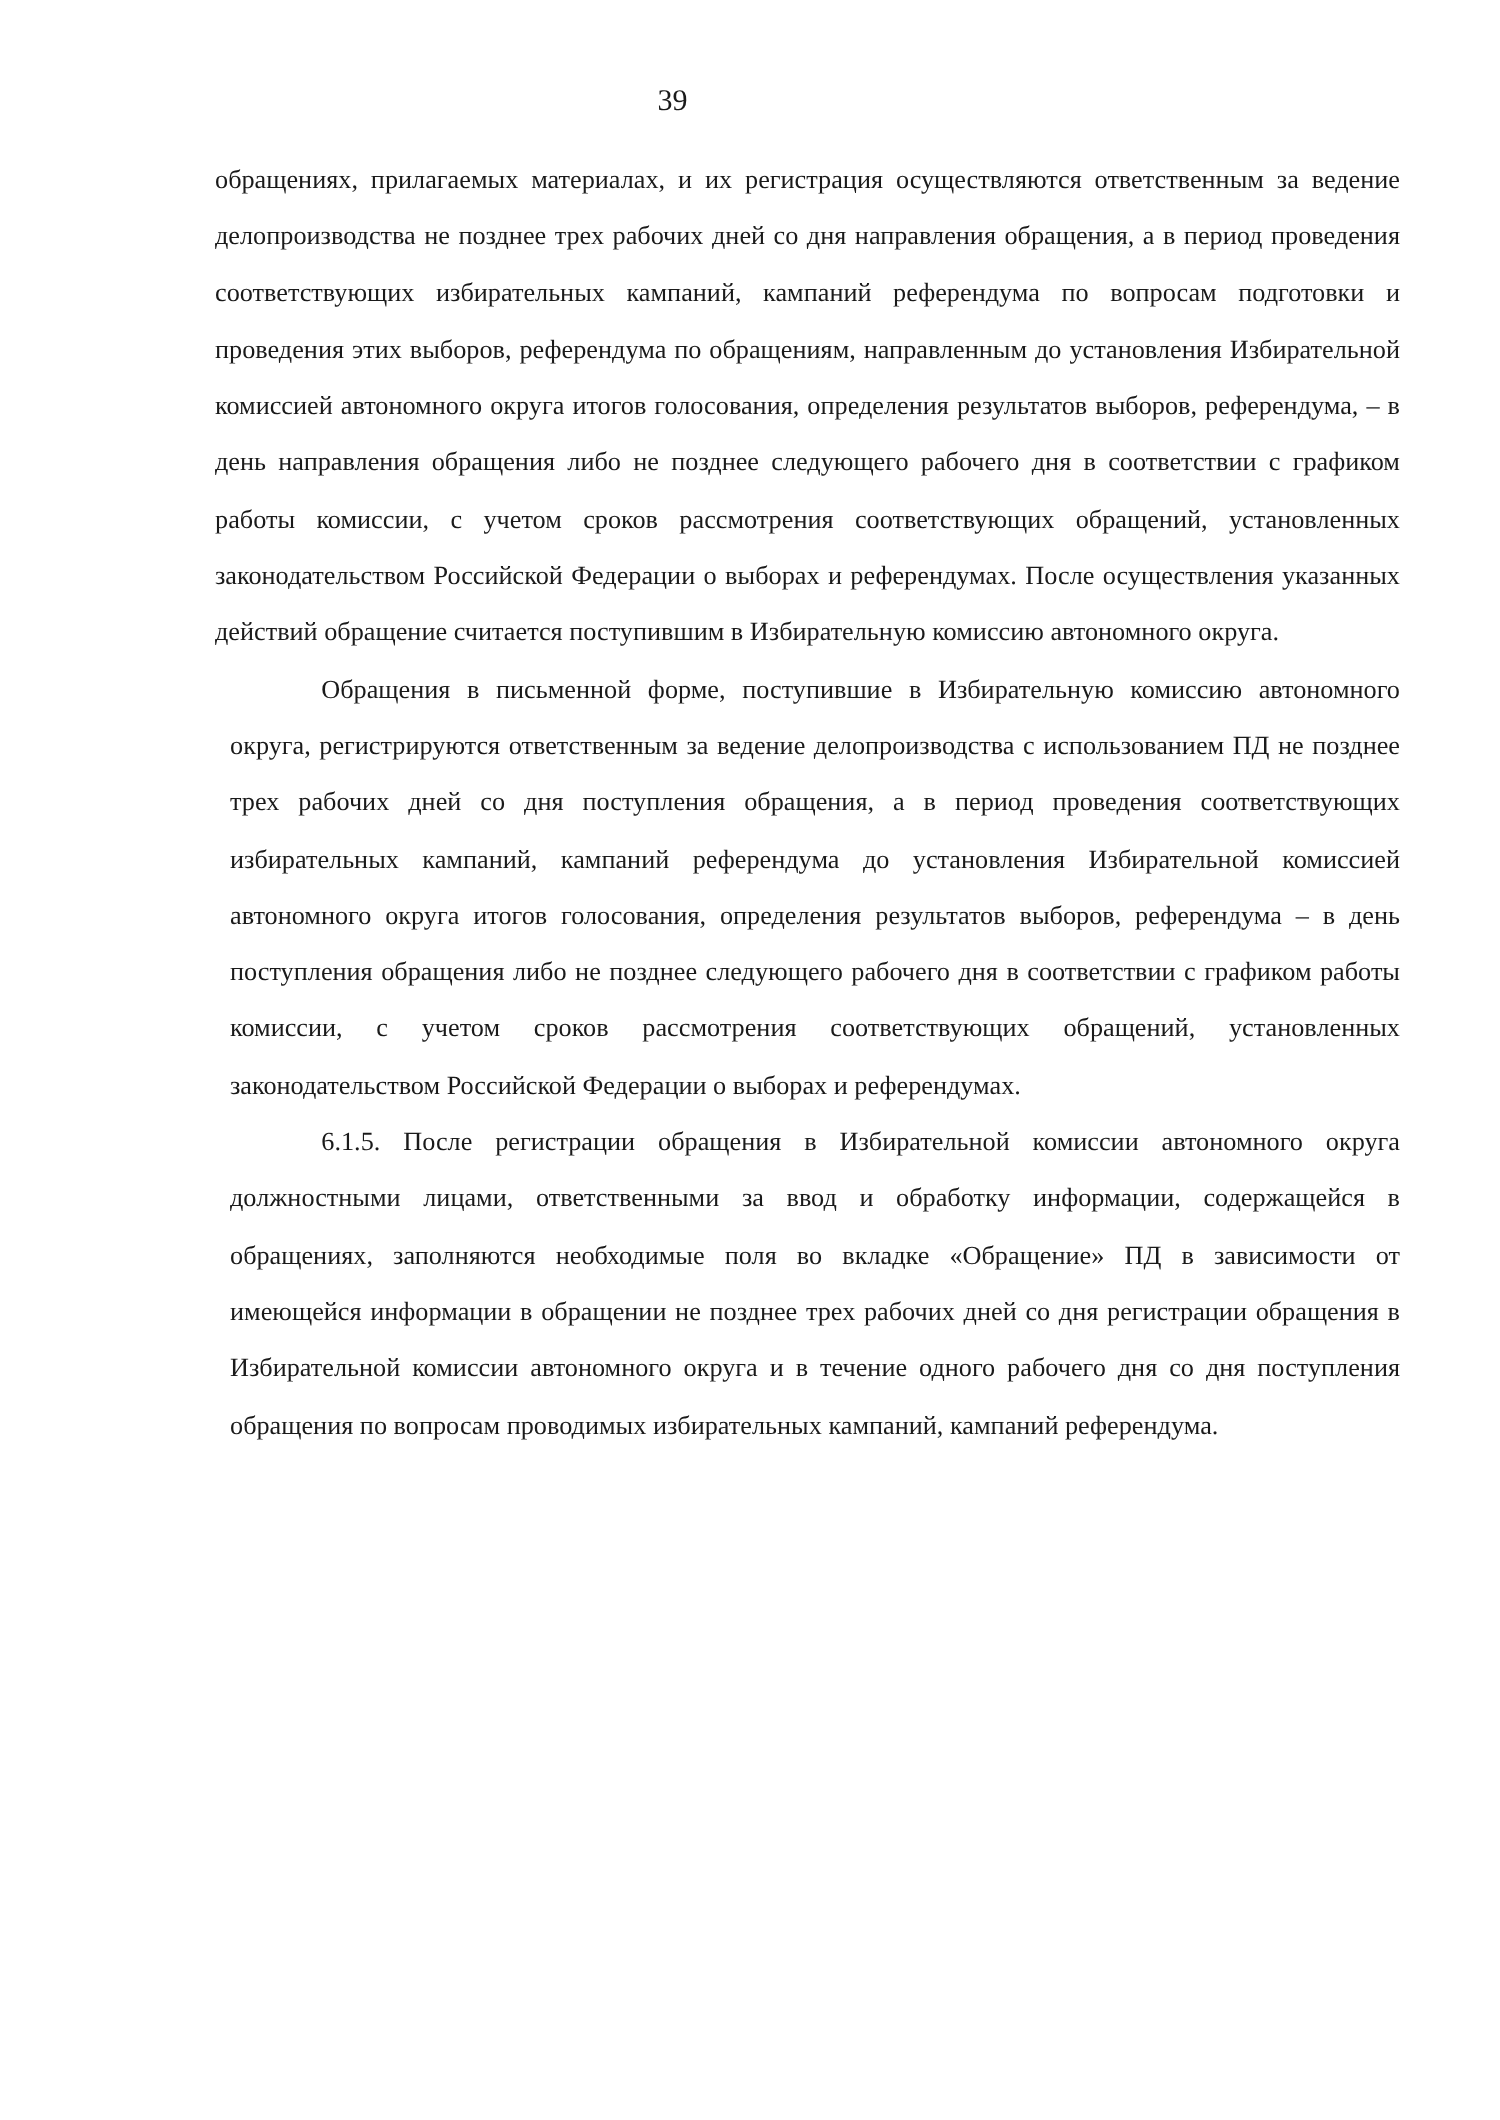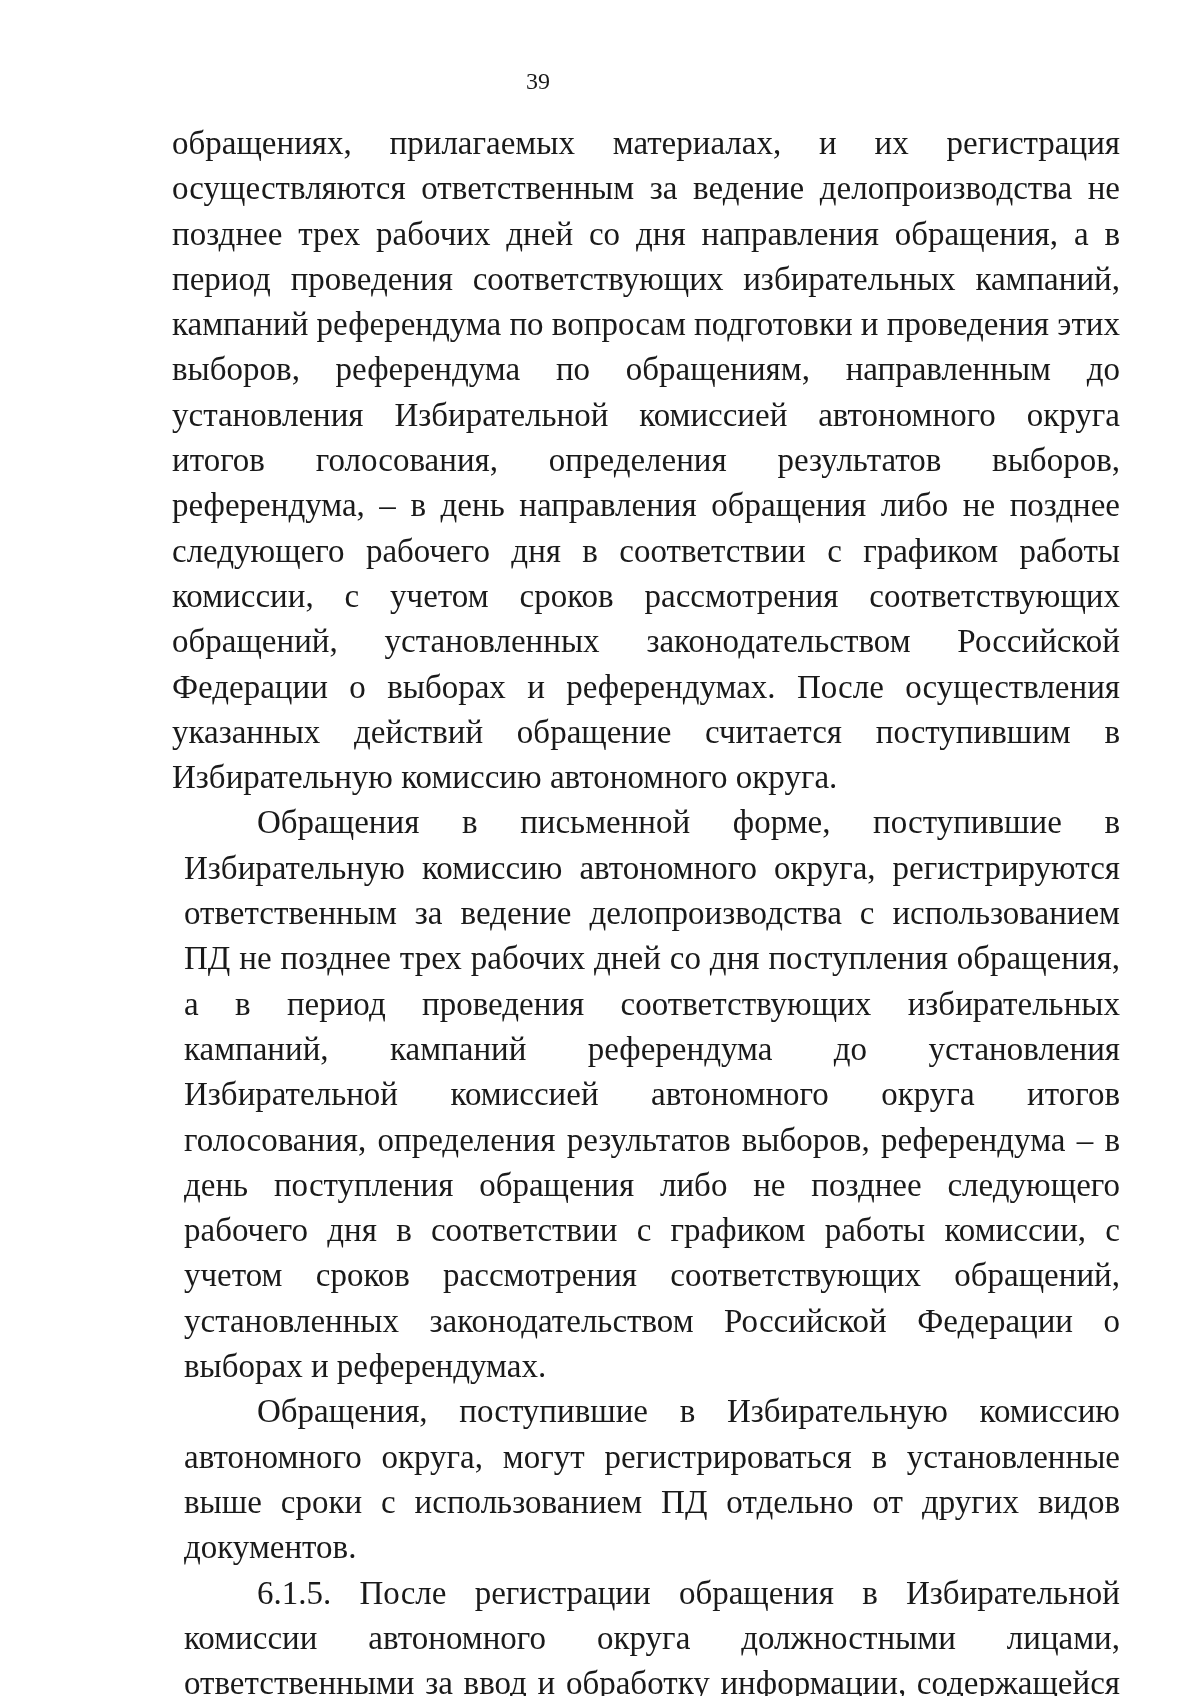--- a/index.html
+++ b/index.html
@@ -10,29 +10,28 @@
   }
   .page-number {
     position: absolute; top: 66px; left: 0; width: 1076px;
     text-align: center; font-size: 24px; line-height: 30px;
   }
   .content {
     position: absolute; top: 121px; left: 172px; width: 948px;
   }
   .para {
     margin: 0;
-    font-size: 33px;
+    font-size: 21px;
     line-height: 45.3px;
     text-align: justify;
   }
   .para.indent { text-indent: 73px; margin-left: 12px; }
 </style>
 </head>
 <body>
 
 <div class="page-number">39</div>
 
 <div class="content">
   <p class="para">обращениях, прилагаемых материалах, и их регистрация осуществляются ответственным за ведение делопроизводства не позднее трех рабочих дней со дня направления обращения, а в период проведения соответствующих избирательных кампаний, кампаний референдума по вопросам подготовки и проведения этих выборов, референдума по обращениям, направленным до установления Избирательной комиссией автономного округа итогов голосования, определения результатов выборов, референдума, – в день направления обращения либо не позднее следующего рабочего дня в соответствии с графиком работы комиссии, с учетом сроков рассмотрения соответствующих обращений, установленных законодательством Российской Федерации о выборах и референдумах. После осуществления указанных действий обращение считается поступившим в Избирательную комиссию автономного округа.</p>
   <p class="para indent">Обращения в письменной форме, поступившие в Избирательную комиссию автономного округа, регистрируются ответственным за ведение делопроизводства с использованием ПД не позднее трех рабочих дней со дня поступления обращения, а в период проведения соответствующих избирательных кампаний, кампаний референдума до установления Избирательной комиссией автономного округа итогов голосования, определения результатов выборов, референдума – в день поступления обращения либо не позднее следующего рабочего дня в соответствии с графиком работы комиссии, с учетом сроков рассмотрения соответствующих обращений, установленных законодательством Российской Федерации о выборах и референдумах.</p>
-  <p class="para indent">Обращения, поступившие в Избирательную комиссию автономного округа, могут регистрироваться в установленные выше сроки с использованием ПД отдельно от других видов документов.</p>
   <p class="para indent">6.1.5. После регистрации обращения в Избирательной комиссии автономного округа должностными лицами, ответственными за ввод и обработку информации, содержащейся в обращениях, заполняются необходимые поля во вкладке «Обращение» ПД в зависимости от имеющейся информации в обращении не позднее трех рабочих дней со дня регистрации обращения в Избирательной комиссии автономного округа и в течение одного рабочего дня со дня поступления обращения по вопросам проводимых избирательных кампаний, кампаний референдума.</p>
 </div>
 
 </body></html>

